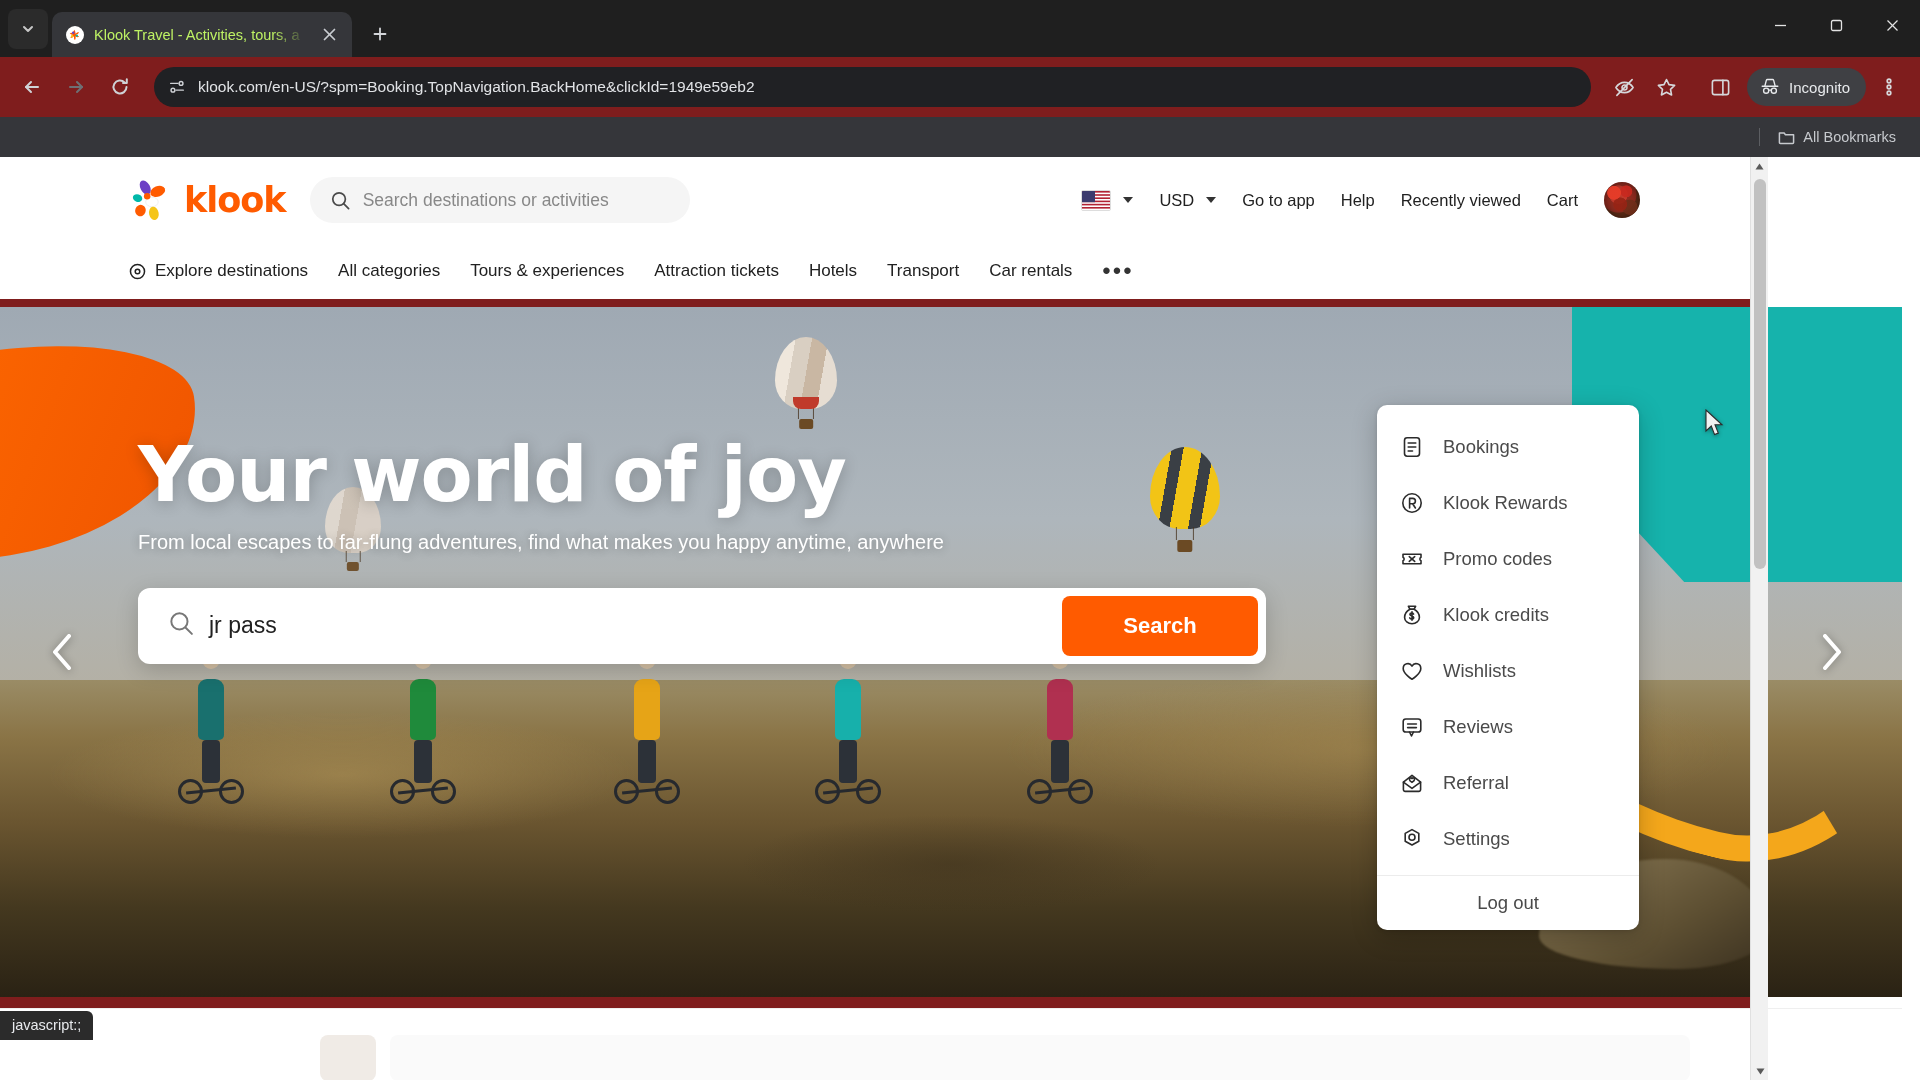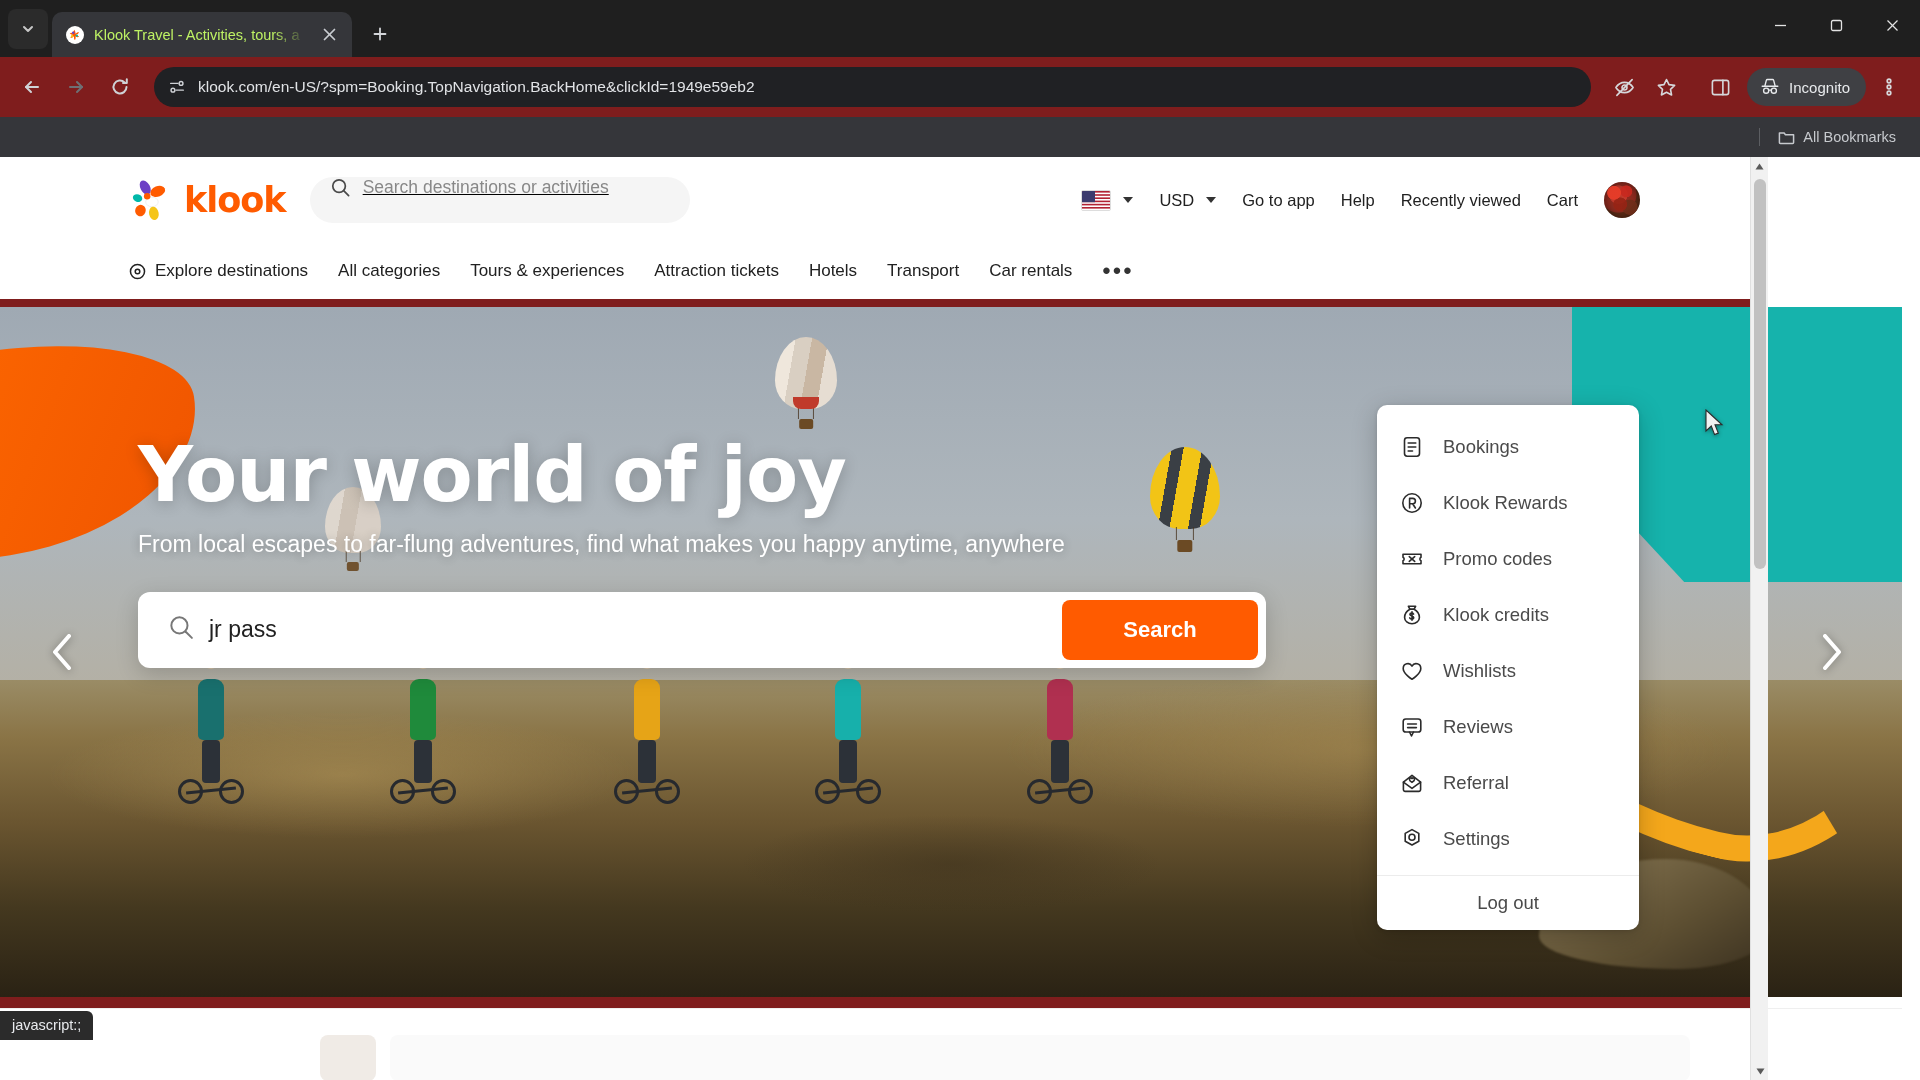--- a/index.html
+++ b/index.html
@@ -97,21 +97,21 @@
   
   .site-header {
     height: 86px; display:flex; align-items:center; padding: 0 0 0 128px; background:#fff;
     position:relative; z-index:30;
   }
   .klook-logo { display:flex; align-items:center; gap:10px; cursor:pointer; }
   .logo-mark { width:46px;height:46px; position:relative; flex:none;}
   .logo-word { font-size:35px; font-weight:bold; color:#ff5b00; letter-spacing:-1px; font-family:"DejaVu Sans", sans-serif;}
   .hdr-search {
     margin-left: 24px; width: 380px; height: 46px; background:#f5f5f5;
-    border-radius: 23px; display:flex; gap:12px; padding: 0 20px; cursor:text;text-decoration:underline;
+    border-radius: 23px; display:flex; align-items:center; gap:12px; padding: 0 20px; cursor:text;
   }
   .hdr-search-ph { color:#888; font-size:17.5px; }
   .hdr-right { margin-left:auto; display:flex; align-items:center; gap:26px; padding-right:128px;}
   .hdr-link { color:#212121; font-size:16.5px; cursor:pointer; white-space:nowrap;}
   .flagbox { display:flex;align-items:center;gap:12px;cursor:pointer; }
   .flag { width:30px;height:21px;border-radius:2px;overflow:hidden;position:relative;flex:none;
           background:#fff; border:1px solid #ddd;}
   .caret { width:0;height:0;border-left:5px solid transparent;border-right:5px solid transparent;border-top:6px solid #333; }
   .avatar {
     width:36px;height:36px;border-radius:50%;cursor:pointer;flex:none;overflow:hidden;
@@ -207,21 +207,21 @@
     transform: rotate(14deg);
   }
 
   .hero-inner{ position:relative; z-index:5; padding-left:128px; padding-top:128px; }
   .hero-title{
     font-size:76px; font-weight:bold; color:#fff; line-height:1.05;
     text-shadow: 0 2px 16px rgba(0,0,0,.22); letter-spacing:-1px;
     font-family:"DejaVu Sans", sans-serif;
   }
   .hero-sub{
-    margin-top:16px; font-size:23px; color:#fff; font-weight:500;
+    margin-top:16px; font-size:20px; color:#fff; font-weight:500;
     text-shadow: 0 1px 10px rgba(0,0,0,.3);
   }
   .hero-searchbar{
     margin-top:34px; width:1128px; height:76px; background:#fff;
     border-radius:12px; display:flex; align-items:center; padding:8px; gap:14px;
     box-shadow: 0 6px 22px rgba(0,0,0,.18);
   }
   .hs-icon{ margin-left:22px; flex:none;}
   .hs-value{ flex:1; font-size:23px; color:#212121; }
   .hs-btn{

